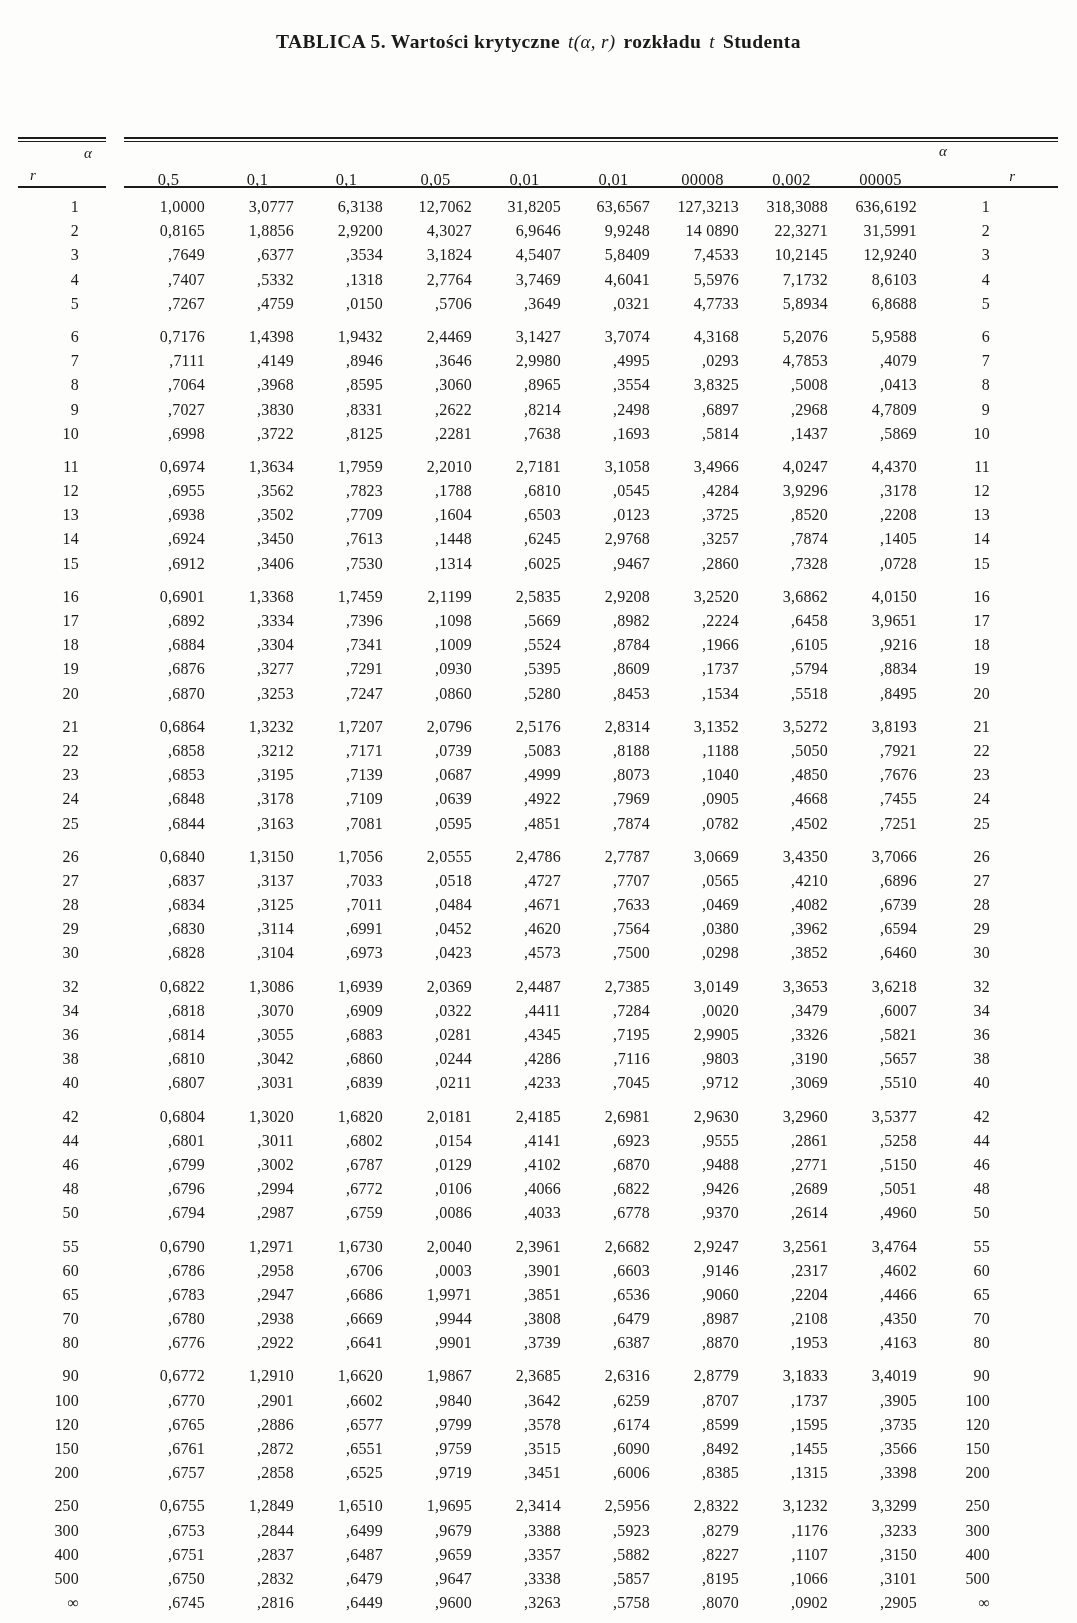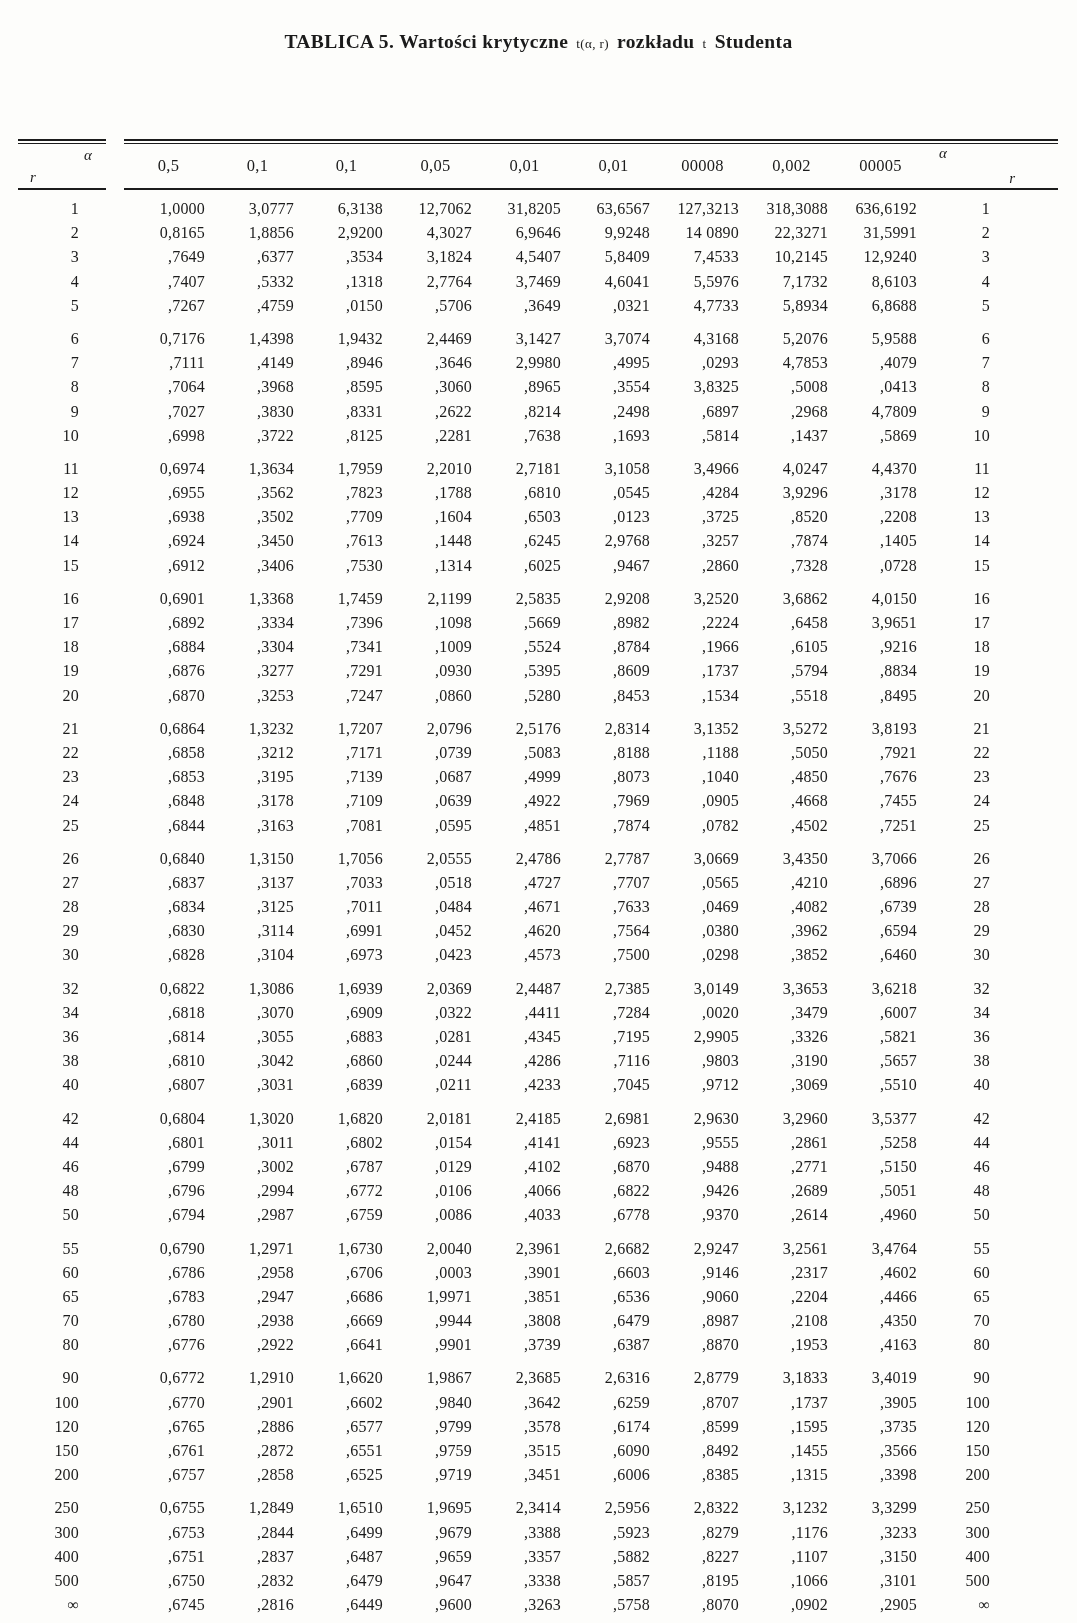--- a/index.html
+++ b/index.html
@@ -16,40 +16,40 @@
   .title{
     margin-top:27px;
     text-align:center;
     font-size:19.5px;
     font-weight:bold;
     letter-spacing:.4px;
     line-height:30px;
     white-space:nowrap;
   }
   .title span{margin:12px 4px;}
-  .title .it{font-weight:normal;font-size:13px;}
+  .title .it{font-style:italic;font-weight:normal;font-size:19px;}
 
   
   .tblwrap{margin:80px 0 0 18px;width:1040px;}
 
   .thead{
     position:relative;
     height:51px;
     width:1040px;
   }
   .rule{position:absolute;background:#1c1c1c;}
   .r-tl-a{left:0;width:88px;top:0;height:2px;}
   .r-tl-b{left:0;width:88px;top:4px;height:1px;}
   .r-tm-a{left:106px;right:0;top:0;height:2px;}
   .r-tm-b{left:106px;right:0;top:4px;height:1px;}
   .r-bl{left:0;width:88px;bottom:0;height:2px;}
   .r-bm{left:106px;right:0;bottom:0;height:2px;}
 
   .hdr-cells{
-    position:absolute;left:106px;top:0;height:51px;
+    position:absolute;left:106px;top:16px;height:51px;
     display:grid;
     grid-template-columns:repeat(9,89px);
     align-items:center;
   }
   .hcell{
     text-align:center;
     font-size:16.5px;
     letter-spacing:.3px;
     padding-top:3px;
   }

